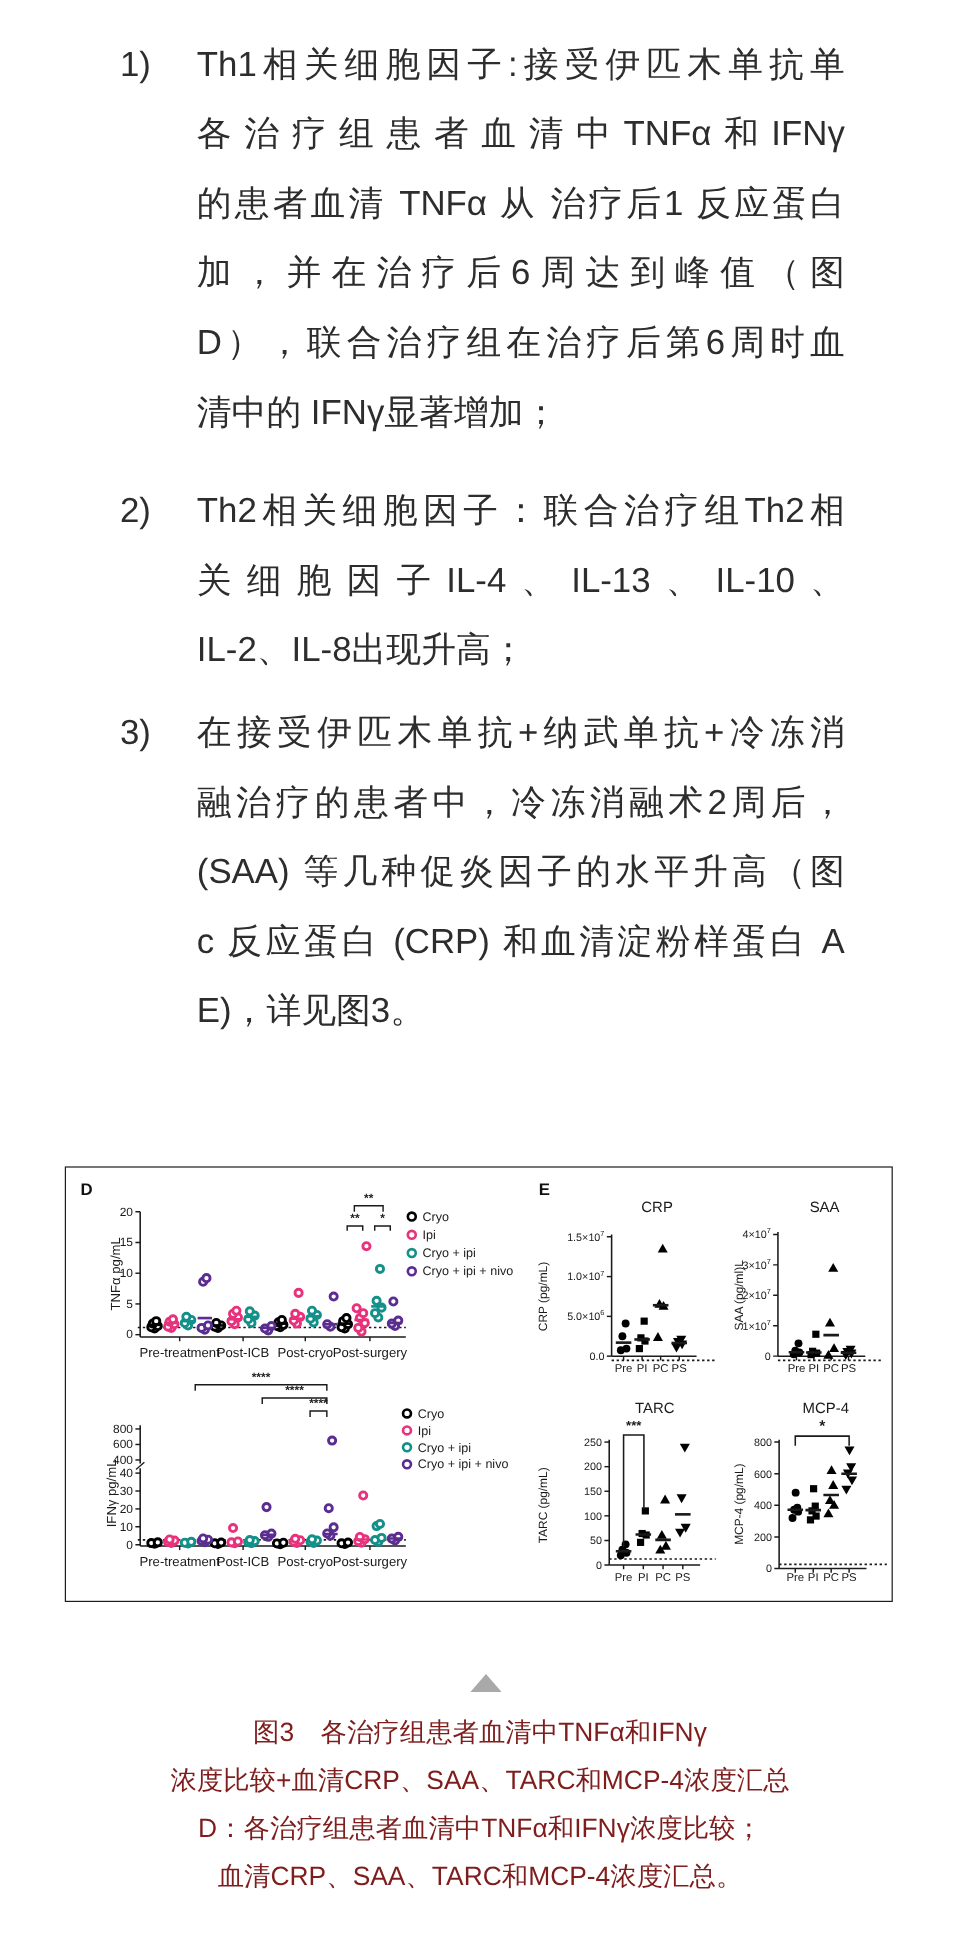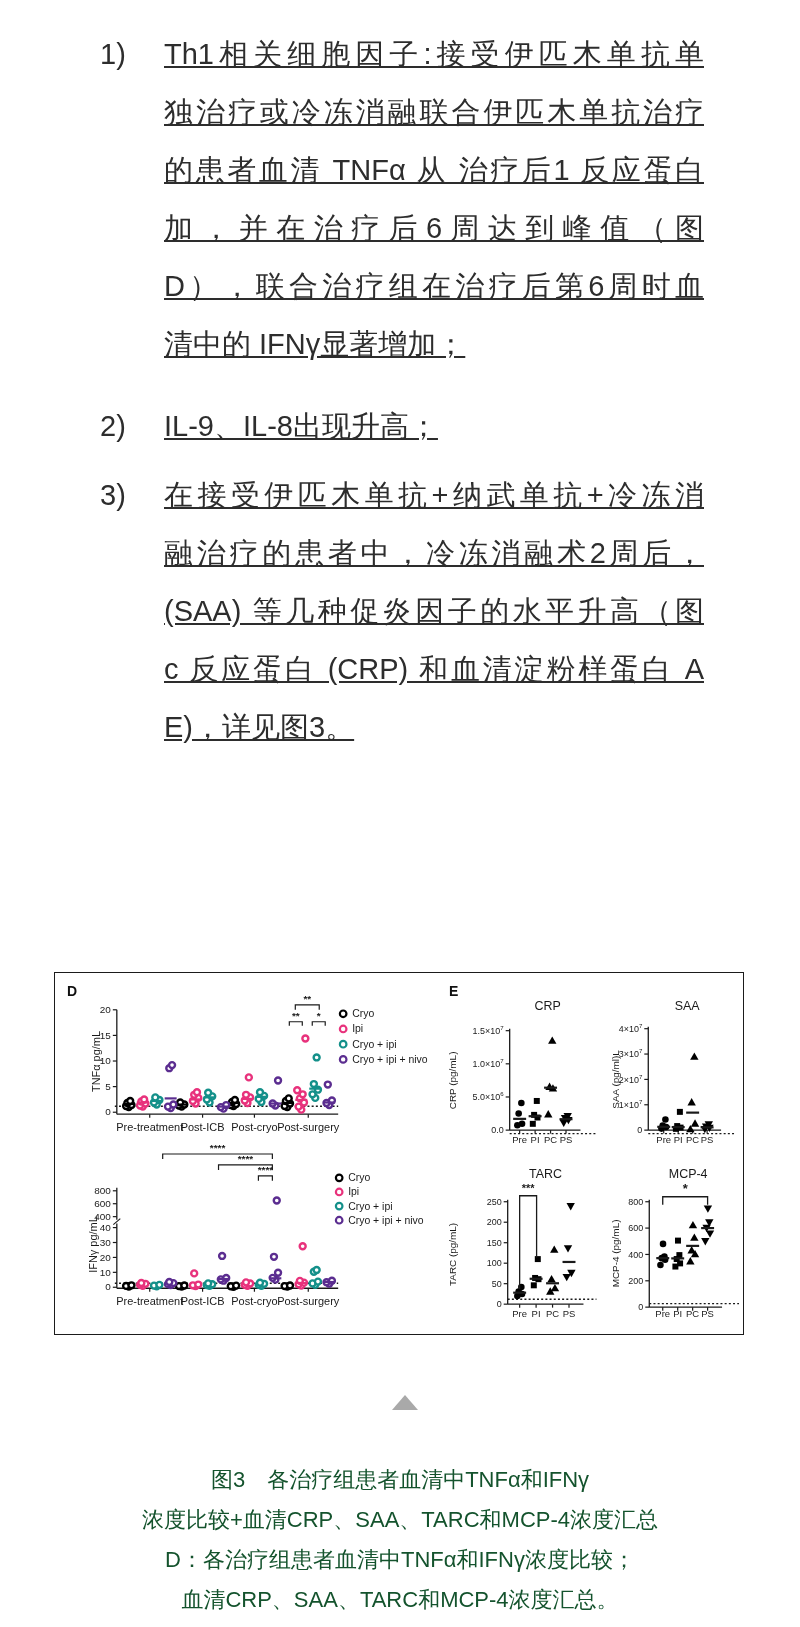--- a/index.html
+++ b/index.html
@@ -6,57 +6,59 @@
   .page{position:relative;width:800px;height:1627px;background:#ffffff;overflow:hidden;
         font-family:"Liberation Sans",sans-serif;}
   
   .list{padding:25px 0 0 100px;width:604px;color:#2d2d2d;}
   .item{display:flex;}
   .item + .item{margin-top:24px;}
   .item:nth-child(3){margin-top:11px;}
   .inum{width:64px;flex:0 0 64px;font-size:29px;line-height:58px;}
   .ilines{width:540px;flex:0 0 540px;}
   .tline{font-size:29px;line-height:58px;text-align:justify;text-align-last:justify;
-         white-space:nowrap;text-decoration:underline;}
+         white-space:nowrap;}
   .tline.last{text-align-last:left;}
   
   .figure-box{position:absolute;left:54px;top:972px;width:690px;height:363px;
               border:1.5px solid #1b1b1b;box-sizing:border-box;background:#fff;}
   .figure-box svg{display:block;width:100%;height:100%;}
   .plabel{position:absolute;font-size:14px;font-weight:bold;color:#111;}
   .plabel.d{left:12px;top:10px;}
   .plabel.e{left:394px;top:10px;}
   
   .tri{position:absolute;left:392px;top:1395px;width:0;height:0;
        border-left:13px solid transparent;border-right:13px solid transparent;
        border-bottom:15px solid #a9a9a9;}
   .caption{position:absolute;left:0;top:1424px;width:800px;text-align:center;
-           color:#14532d;font-size:22px;line-height:40px;margin-top:36px;}
+           color:#7f1d1d;font-size:22px;line-height:40px;}
 </style>
 </head>
 <body>
 
 <div class="page">
 
   <div class="list" id="list">
       <div class="item">
         <div class="inum">1)</div>
         <div class="ilines">
           <div class="tline">Th1相关细胞因子:接受伊匹木单抗单</div>
-          <div class="tline">独治疗或冷冻消融联合伊匹木单抗治疗</div>
+          <div class="tline">各治疗组患者血清中TNFα和IFNγ</div>
           <div class="tline">的患者血清 TNFα 从 治疗后1 反应蛋白</div>
           <div class="tline">加，并在治疗后6周达到峰值（图</div>
           <div class="tline">D），联合治疗组在治疗后第6周时血</div>
           <div class="tline last">清中的 IFNγ显著增加；</div>
         </div>
       </div>
       <div class="item">
         <div class="inum">2)</div>
         <div class="ilines">
-          <div class="tline last">IL-9、IL-8出现升高；</div>
+          <div class="tline">Th2相关细胞因子：联合治疗组Th2相</div>
+          <div class="tline">关细胞因子IL-4、IL-13、IL-10、</div>
+          <div class="tline last">IL-2、IL-8出现升高；</div>
         </div>
       </div>
       <div class="item">
         <div class="inum">3)</div>
         <div class="ilines">
           <div class="tline">在接受伊匹木单抗+纳武单抗+冷冻消</div>
           <div class="tline">融治疗的患者中，冷冻消融术2周后，</div>
           <div class="tline">(SAA) 等几种促炎因子的水平升高（图</div>
           <div class="tline">c 反应蛋白 (CRP) 和血清淀粉样蛋白 A</div>
           <div class="tline last">E)，详见图3。</div>

